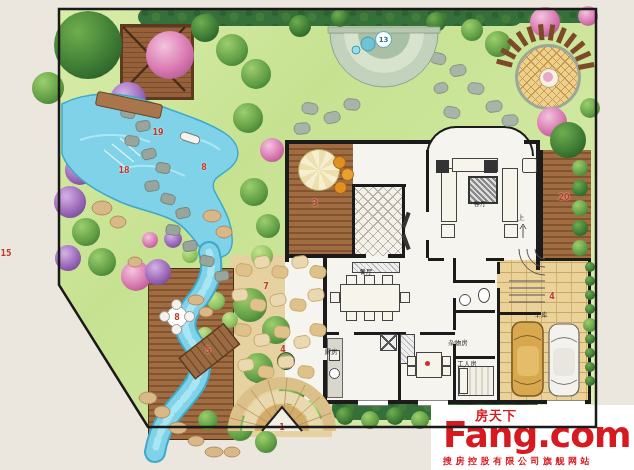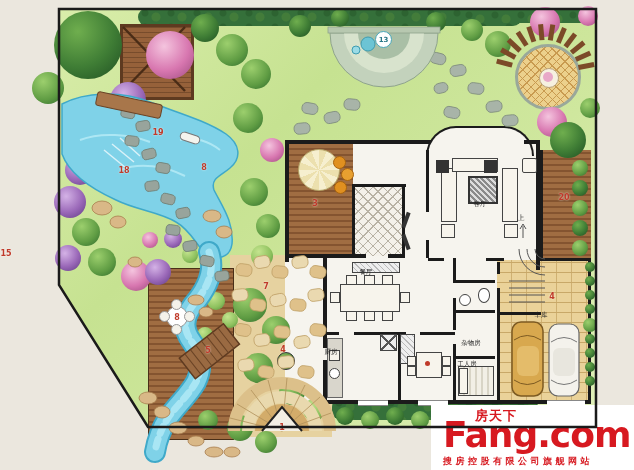--- a/index.html
+++ b/index.html
@@ -419,21 +419,21 @@
   <div style="left:317px;top:23px;width:15px;height:15px;border-radius:50%;background:#ffffff;border:1.5px solid #4aa8ba;display:flex;align-items:center;justify-content:center;font-size:7px;font-weight:bold;color:#2a7888;z-index:6;">
         <span>13</span>
       </div>
   <div class="mk" style="left:506px;top:189px;z-index:6">20</div>
   <div class="mk" style="left:494px;top:288px;z-index:6">4</div>
 
   <div class="rm" style="left:422px;top:196px;z-index:6">客厅</div>
   <div class="rm" style="left:308px;top:264px;z-index:6">餐厅</div>
   <div class="rm" style="left:273px;top:344px;z-index:6">厨房</div>
   <div class="rm" style="left:483px;top:307px;z-index:6">车库</div>
-  <div class="rm" style="left:413px;top:335px;z-index:6">杂物房</div>
+  <div class="rm" style="left:400px;top:335px;z-index:6">杂物房</div>
   <div class="rm" style="left:409px;top:356px;z-index:6">工人房</div>
   <div class="rm" style="left:463px;top:210px;z-index:6;font-size:7px">上</div>
 
   <svg style="left:0;top:0;z-index:7" width="539" height="421" viewBox="0 0 539 421">
     <polygon points="1,1 538,1 538,419 90,419 1,277" fill="none" stroke="#1a1a1a" stroke-width="2.5"></polygon>
   </svg>
  </div>
 
  <div id="wm">
    <div class="wm-red" style="left:44px;top:2px;font-size:13px;letter-spacing:1px;">房天下</div>

